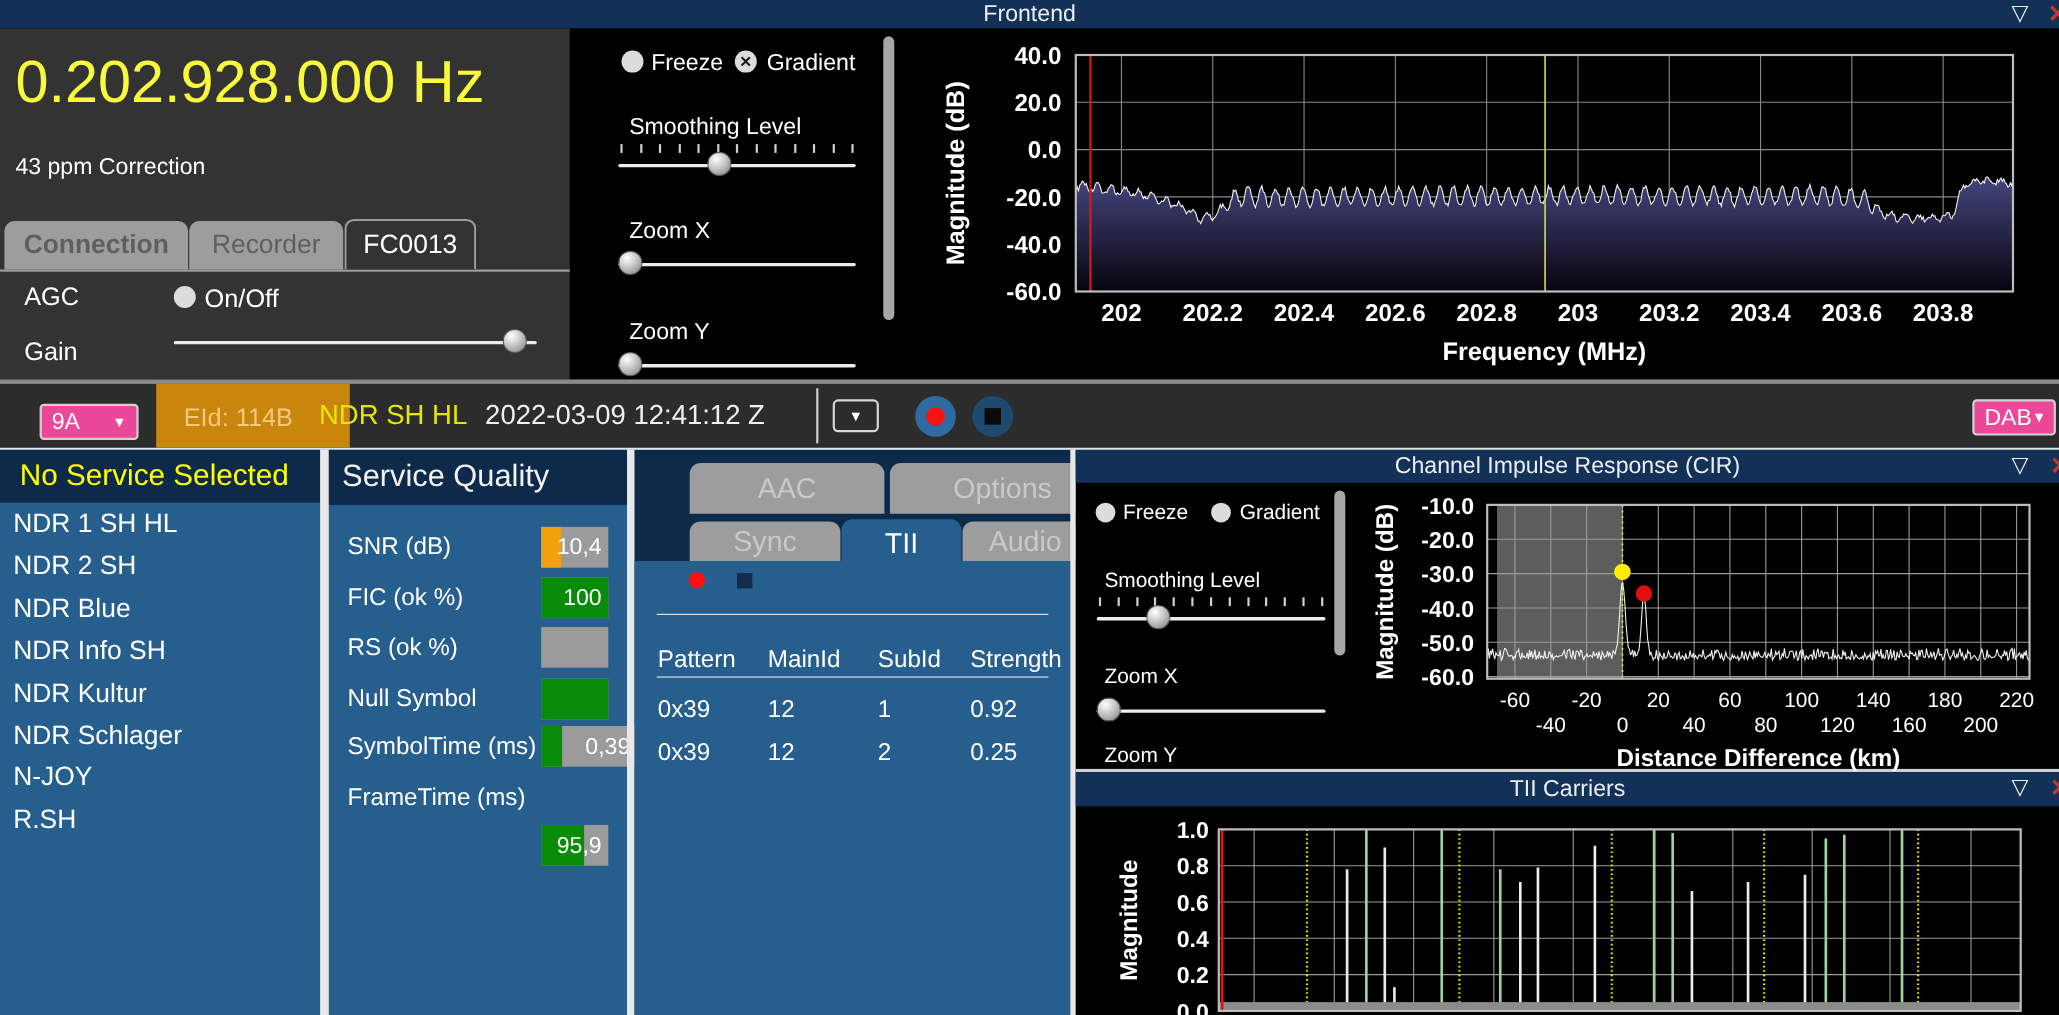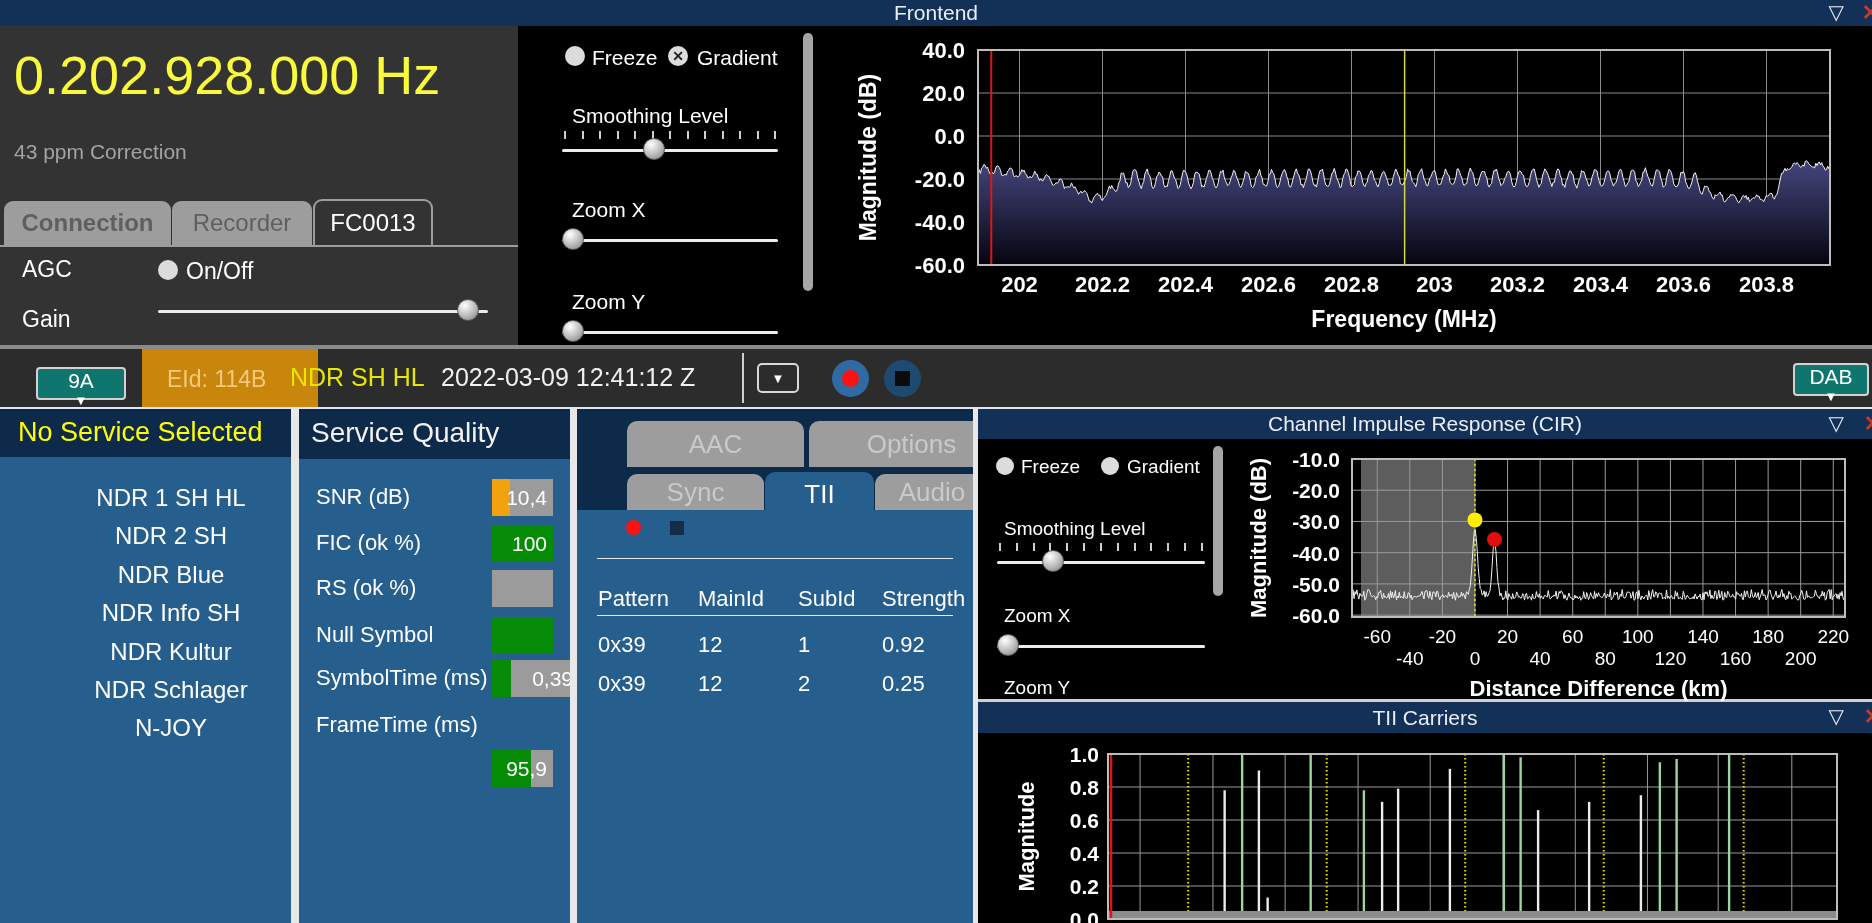--- a/index.html
+++ b/index.html
@@ -30,23 +30,23 @@
   
   .tab1{position:absolute;border-radius:9px 9px 0 0;text-align:center;font-size:24px;}
   .tab1.inact{background:#9d9d9d;color:#5f5f5f;top:175px;height:44px;line-height:44px;}
   .tab1.act{background:#333333;color:#ffffff;top:173px;height:46px;line-height:44px;
             border:2px solid #9d9d9d;border-bottom:none;box-sizing:border-box;z-index:3;}
   
   .tab2{position:absolute;border-radius:10px 10px 0 0;text-align:center;font-size:26px;margin-left:42px;}
   .tab2.inact{background:#9d9d9d;color:#c9c9c9;}
   .tab2.act{background:#265e8e;color:#ffffff;z-index:3;}
   
-  .combo{position:absolute;background:#0f766e;border:2px solid #d2d2d2;border-radius:4px;
+  .combo{position:absolute;background:#ec4899;border:2px solid #d2d2d2;border-radius:4px;
          color:#fff;font-size:21px;display:flex;align-items:center;
-         justify-content:space-between;padding:0 9px;box-sizing:border-box;flex-direction:column;}
+         justify-content:space-between;padding:0 9px;box-sizing:border-box;}
   .combo .arr{font-size:13px;color:#fff;}
   .lbl{position:absolute;white-space:nowrap;}
   svg{position:absolute;overflow:visible;}
   svg text{font-family:"Liberation Sans",sans-serif;}
   .sq-bar{position:absolute;width:61px;height:37px;background:#9b9b9b;}
   .sq-fill{position:absolute;left:0;top:0;bottom:0;}
   .sq-val{position:absolute;right:6px;top:0;bottom:0;display:flex;align-items:center;
           color:#fff;font-size:21px;}
   .svc-item{height:38.4px;line-height:38.4px;padding-left:12px;color:#fff;font-size:24px;}
   .cell{position:absolute;color:#fff;font-size:22px;white-space:nowrap;}
@@ -57,21 +57,21 @@
 <div id="app">
 
   <div class="abs titlebar" style="left:0;top:0;width:1872px;height:26px;line-height:26px;">
     <span>Frontend</span>
     <span class="abs tri-icon" style="right:28px;top:2px;">▽</span>
     <span class="abs close-icon" style="right:-8px;top:2px;">✕</span>
   </div>
 
   <div class="abs panel-gray" style="left:0;top:26px;width:518px;height:319px;">
     <div class="lbl" style="left:14px;top:18px;font-size:54px;color:#fafa3c;">0.202.928.000 Hz</div>
-    <div class="lbl" style="left:14px;top:114px;font-size:21px;color:#a3a3a3;">43 ppm Correction</div>
+    <div class="lbl" style="left:14px;top:114px;font-size:21px;color:#ffffff;">43 ppm Correction</div>
     <div id="tuner-tabs">
         <div class="tab1 inact" style="left: 4px; width: 167px; font-weight: bold;">Connection</div>
         <div class="tab1 inact" style="left: 172px; width: 140px;">Recorder</div>
         <div class="tab1 act" style="left: 313px; width: 120px;">FC0013</div>
       </div>
     <div class="abs" style="left:0;top:219px;width:518px;height:2px;background:#9d9d9d;z-index:1;"></div>
     <div class="lbl" style="left:22px;top:230px;font-size:23px;">AGC</div>
     <span class="radio" style="left:158px;top:234px;"></span>
     <div class="lbl" style="left:186px;top:232px;font-size:23px;">On/Off</div>
     <div class="lbl" style="left:22px;top:280px;font-size:23px;">Gain</div>
@@ -199,28 +199,29 @@
       <span class="arr">▼</span>
     </div>
   </div>
 
   <div class="abs navy" style="left:0;top:407px;width:1872px;height:516px;border-top:2px solid #dfe7ee;box-sizing:border-box;">
 
     <div class="abs steel" style="left:0;top:0;width:291px;height:516px;">
       <div class="abs navy" style="left:0;top:0;width:291px;height:48px;">
         <div class="lbl" style="left:18px;top:8px;font-size:27px;color:#ffff00;">No Service Selected</div>
       </div>
-      <div id="svc-list" class="abs" style="left:0;top:48px;width:330px;padding-top:22px;text-align:center;">
+      <div id="svc-list" class="abs" style="left:0;top:48px;width:330px;padding-top:1px;">
           <div class="svc-item">NDR 1 SH HL</div>
           <div class="svc-item">NDR 2 SH</div>
           <div class="svc-item">NDR Blue</div>
           <div class="svc-item">NDR Info SH</div>
           <div class="svc-item">NDR Kultur</div>
           <div class="svc-item">NDR Schlager</div>
           <div class="svc-item">N-JOY</div>
+          <div class="svc-item">R.SH</div>
         </div>
     </div>
     <div class="abs" style="left:291px;top:0;width:8px;height:516px;background:#e8e8e8;"></div>
 
     <div class="abs steel" style="left:299px;top:0;width:271px;height:516px;">
       <div class="abs navy" style="left:0;top:0;width:271px;height:50px;">
         <div class="lbl" style="left:12px;top:8px;font-size:28px;color:#f2f2f2;">Service Quality</div>
       </div>
       <div id="sq-rows">
           <div class="lbl" style="left: 17px; top: 75px; font-size: 22px; color: rgb(255, 255, 255);">SNR (dB)</div>

